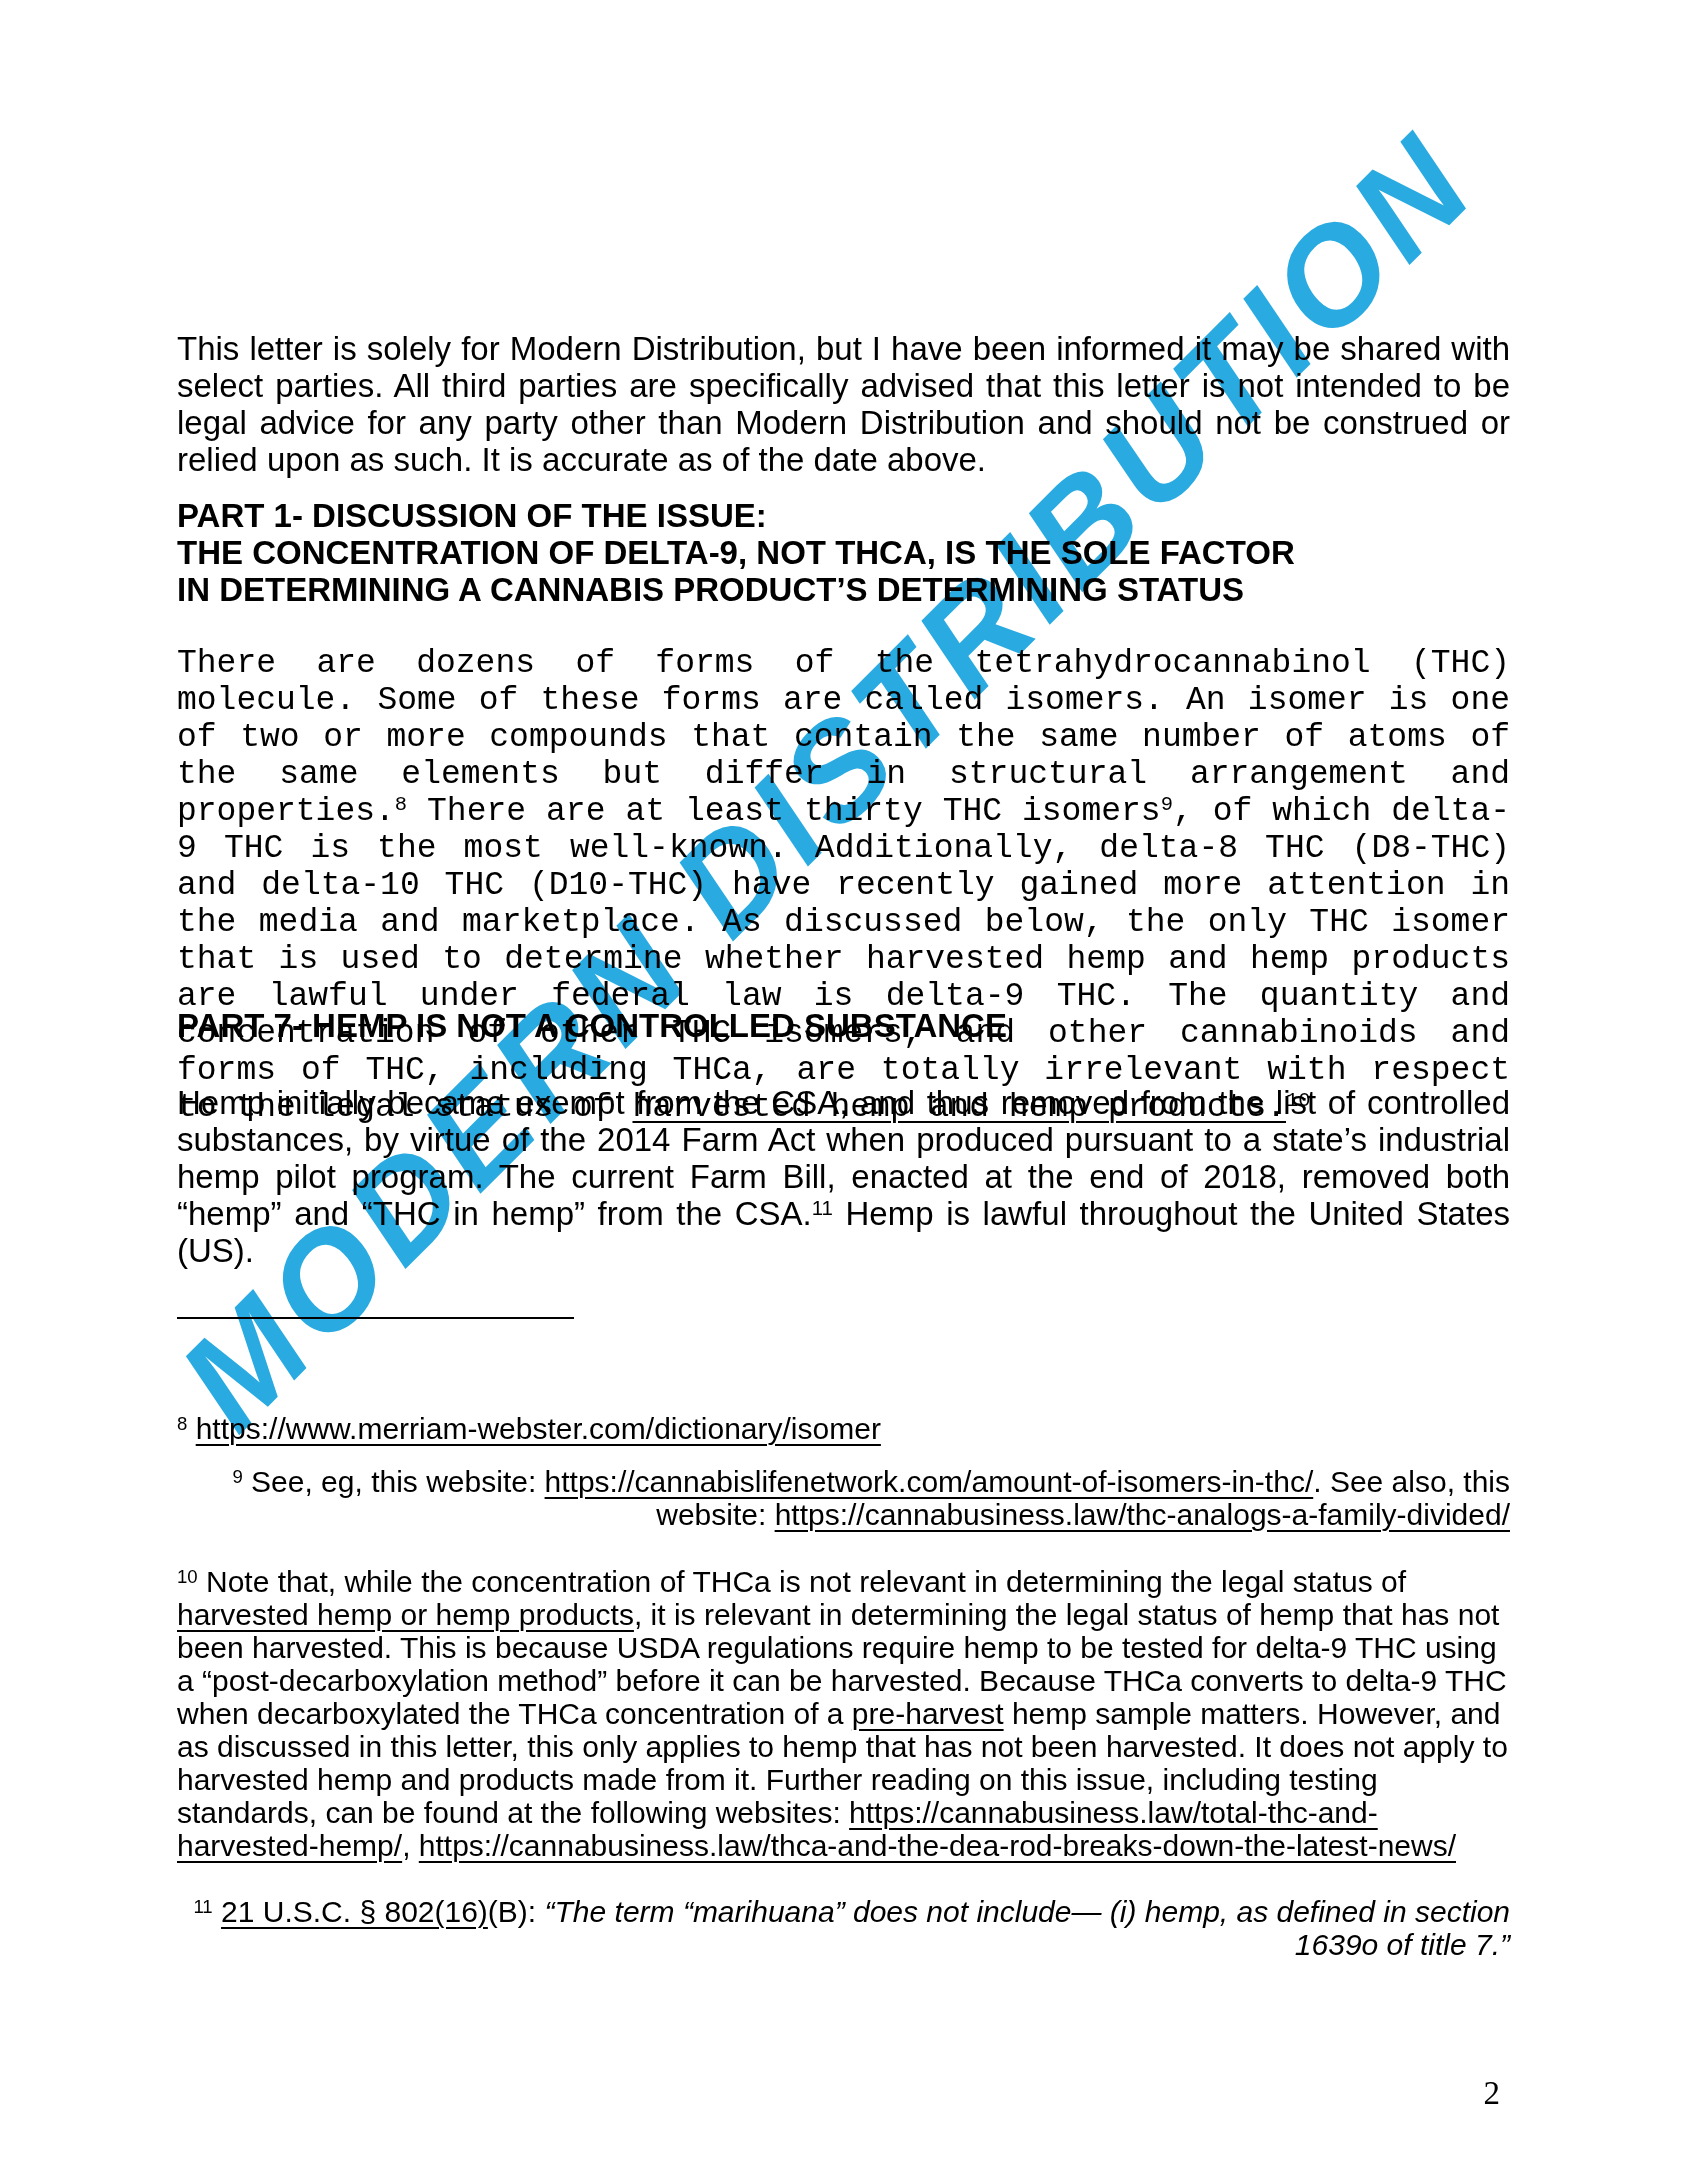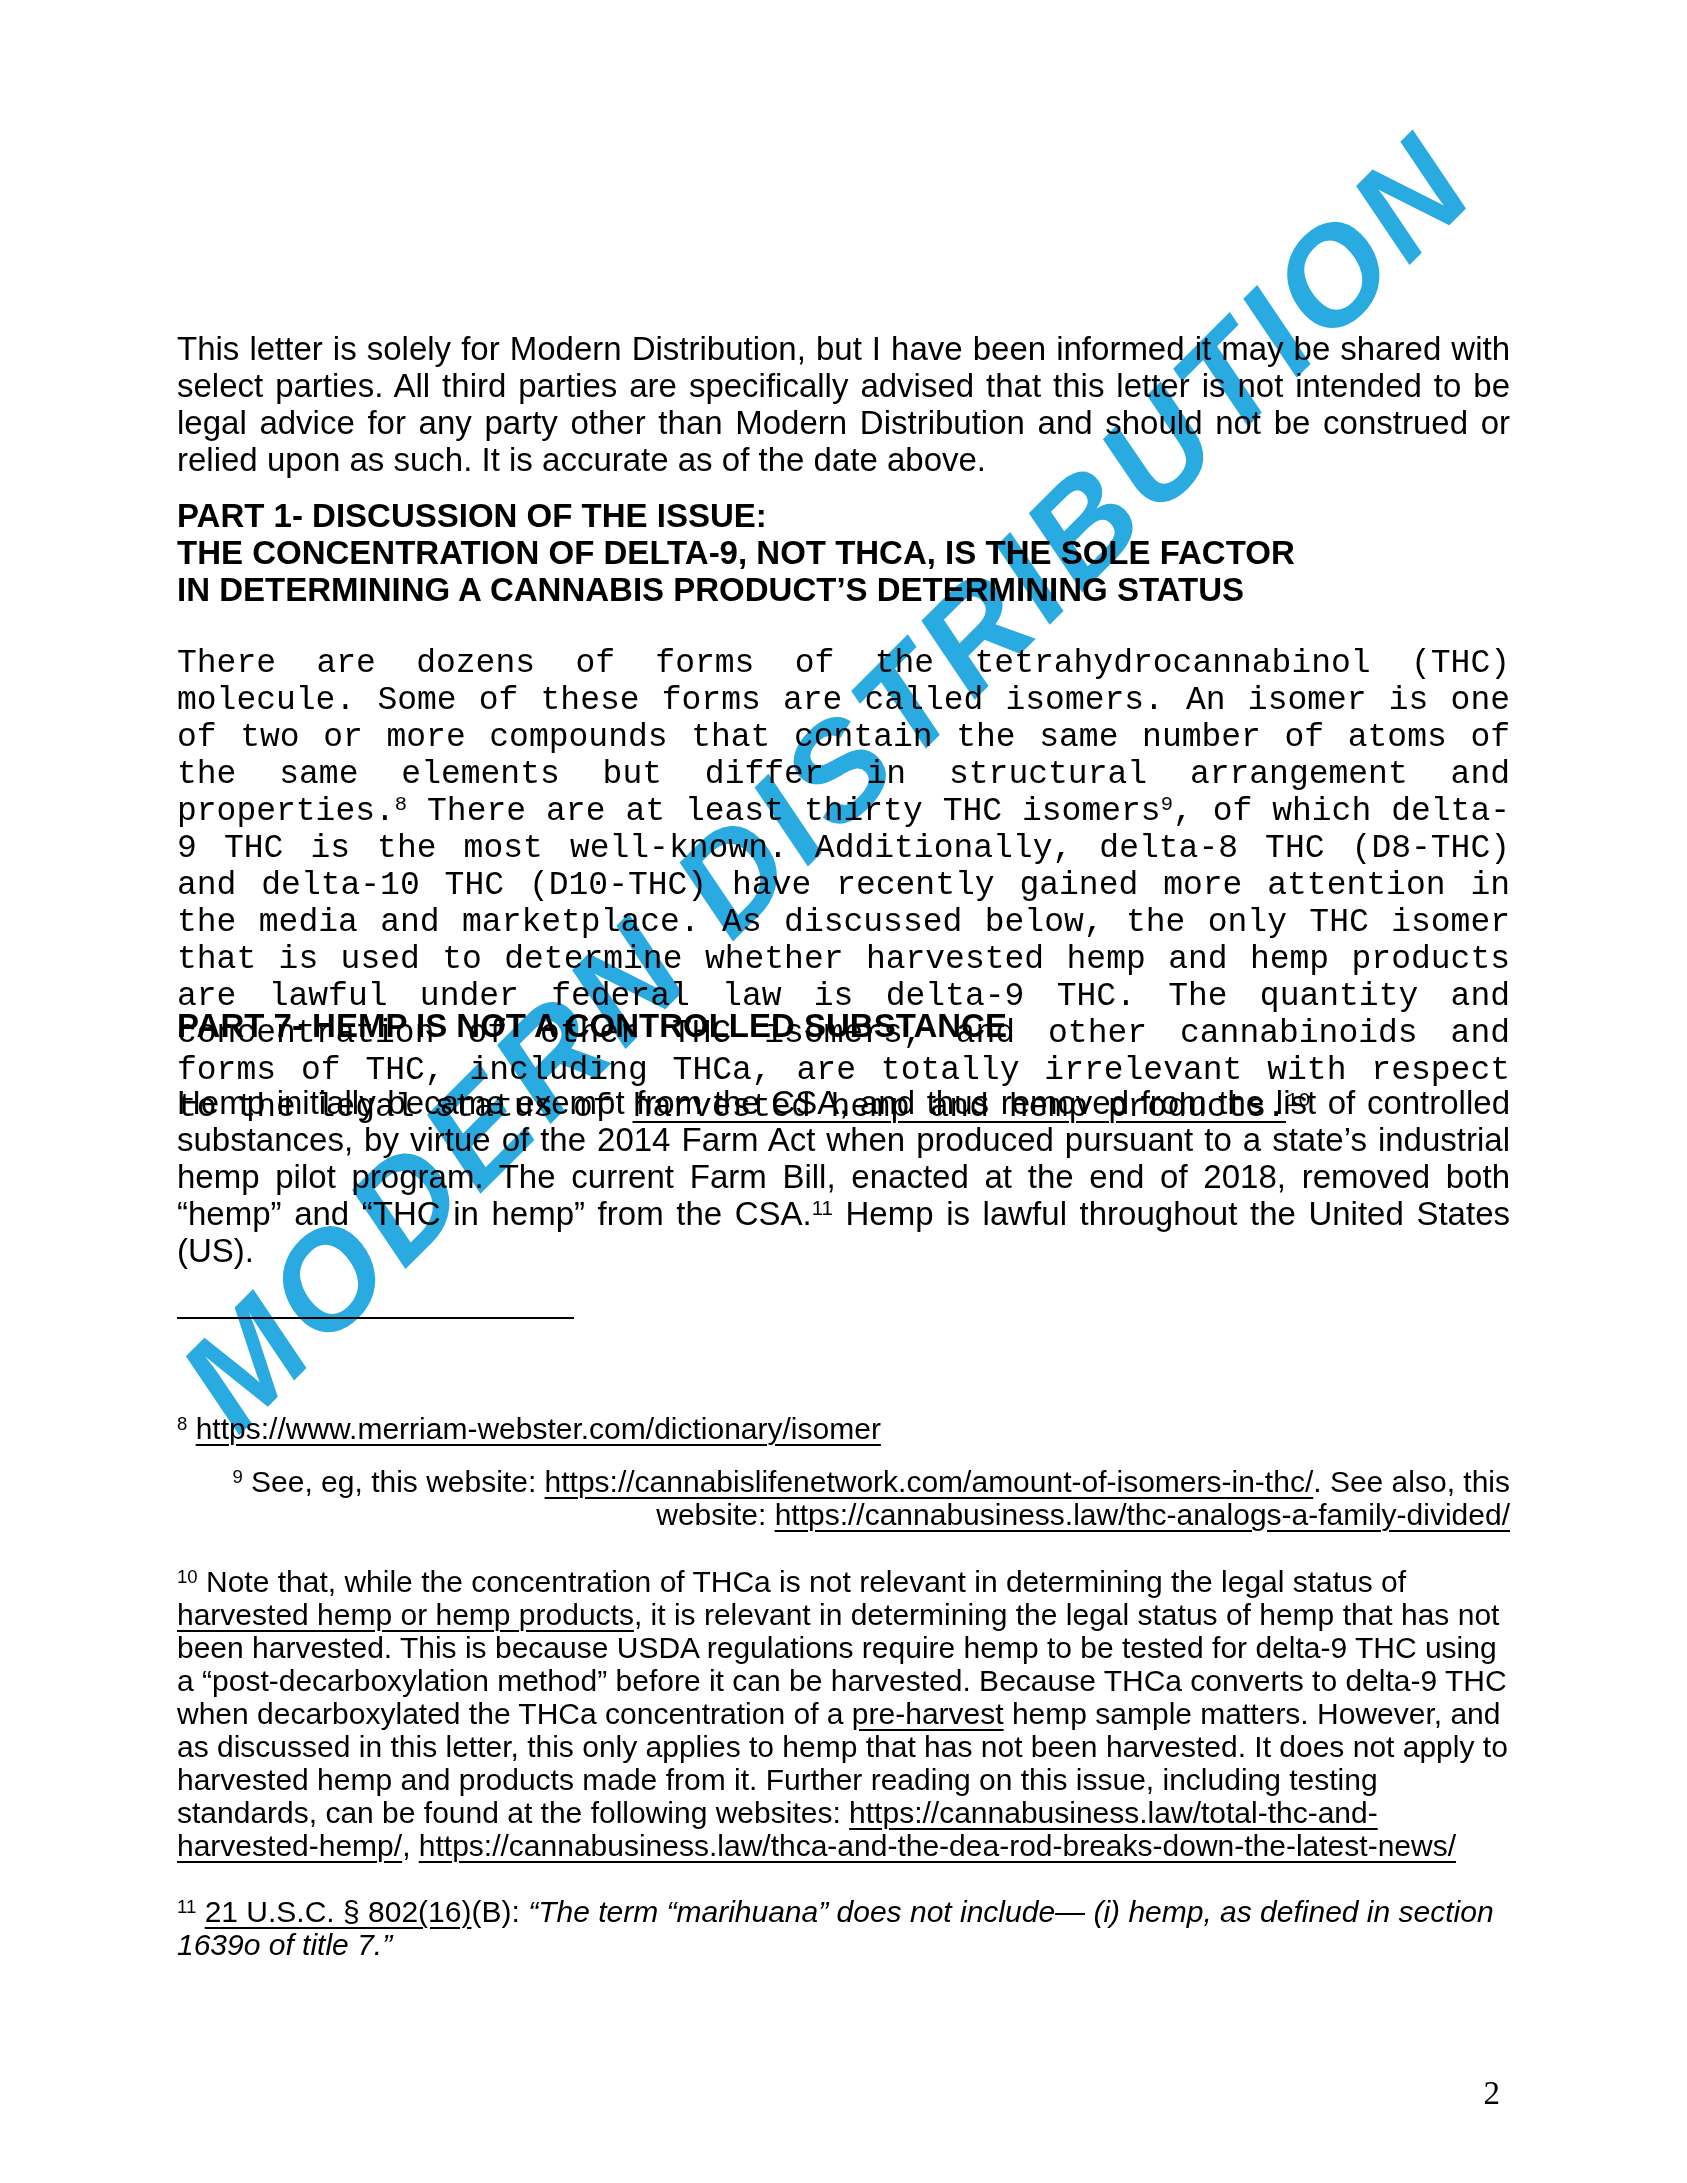--- a/index.html
+++ b/index.html
@@ -57,21 +57,21 @@
     left: 177px;
     top: 1317px;
     width: 397px;
     height: 0;
     border-top: 2.6px solid #000000;
     z-index: 1;
   }
   .fn8  { top: 1401px; margin-top: 11px; }
   .fn9  { top: 1465px; text-align: right; }
   .fn10 { top: 1565px; }
-  .fn11 { top: 1895px; }
+  .fn11 { top: 1895px; text-align: right; }
   .page-number {
     position: absolute;
     top: 2075px;
     right: 187px;
     font-family: "Liberation Serif", serif;
     font-size: 33px;
     line-height: 37px;
     z-index: 1;
   }
   .sup {

